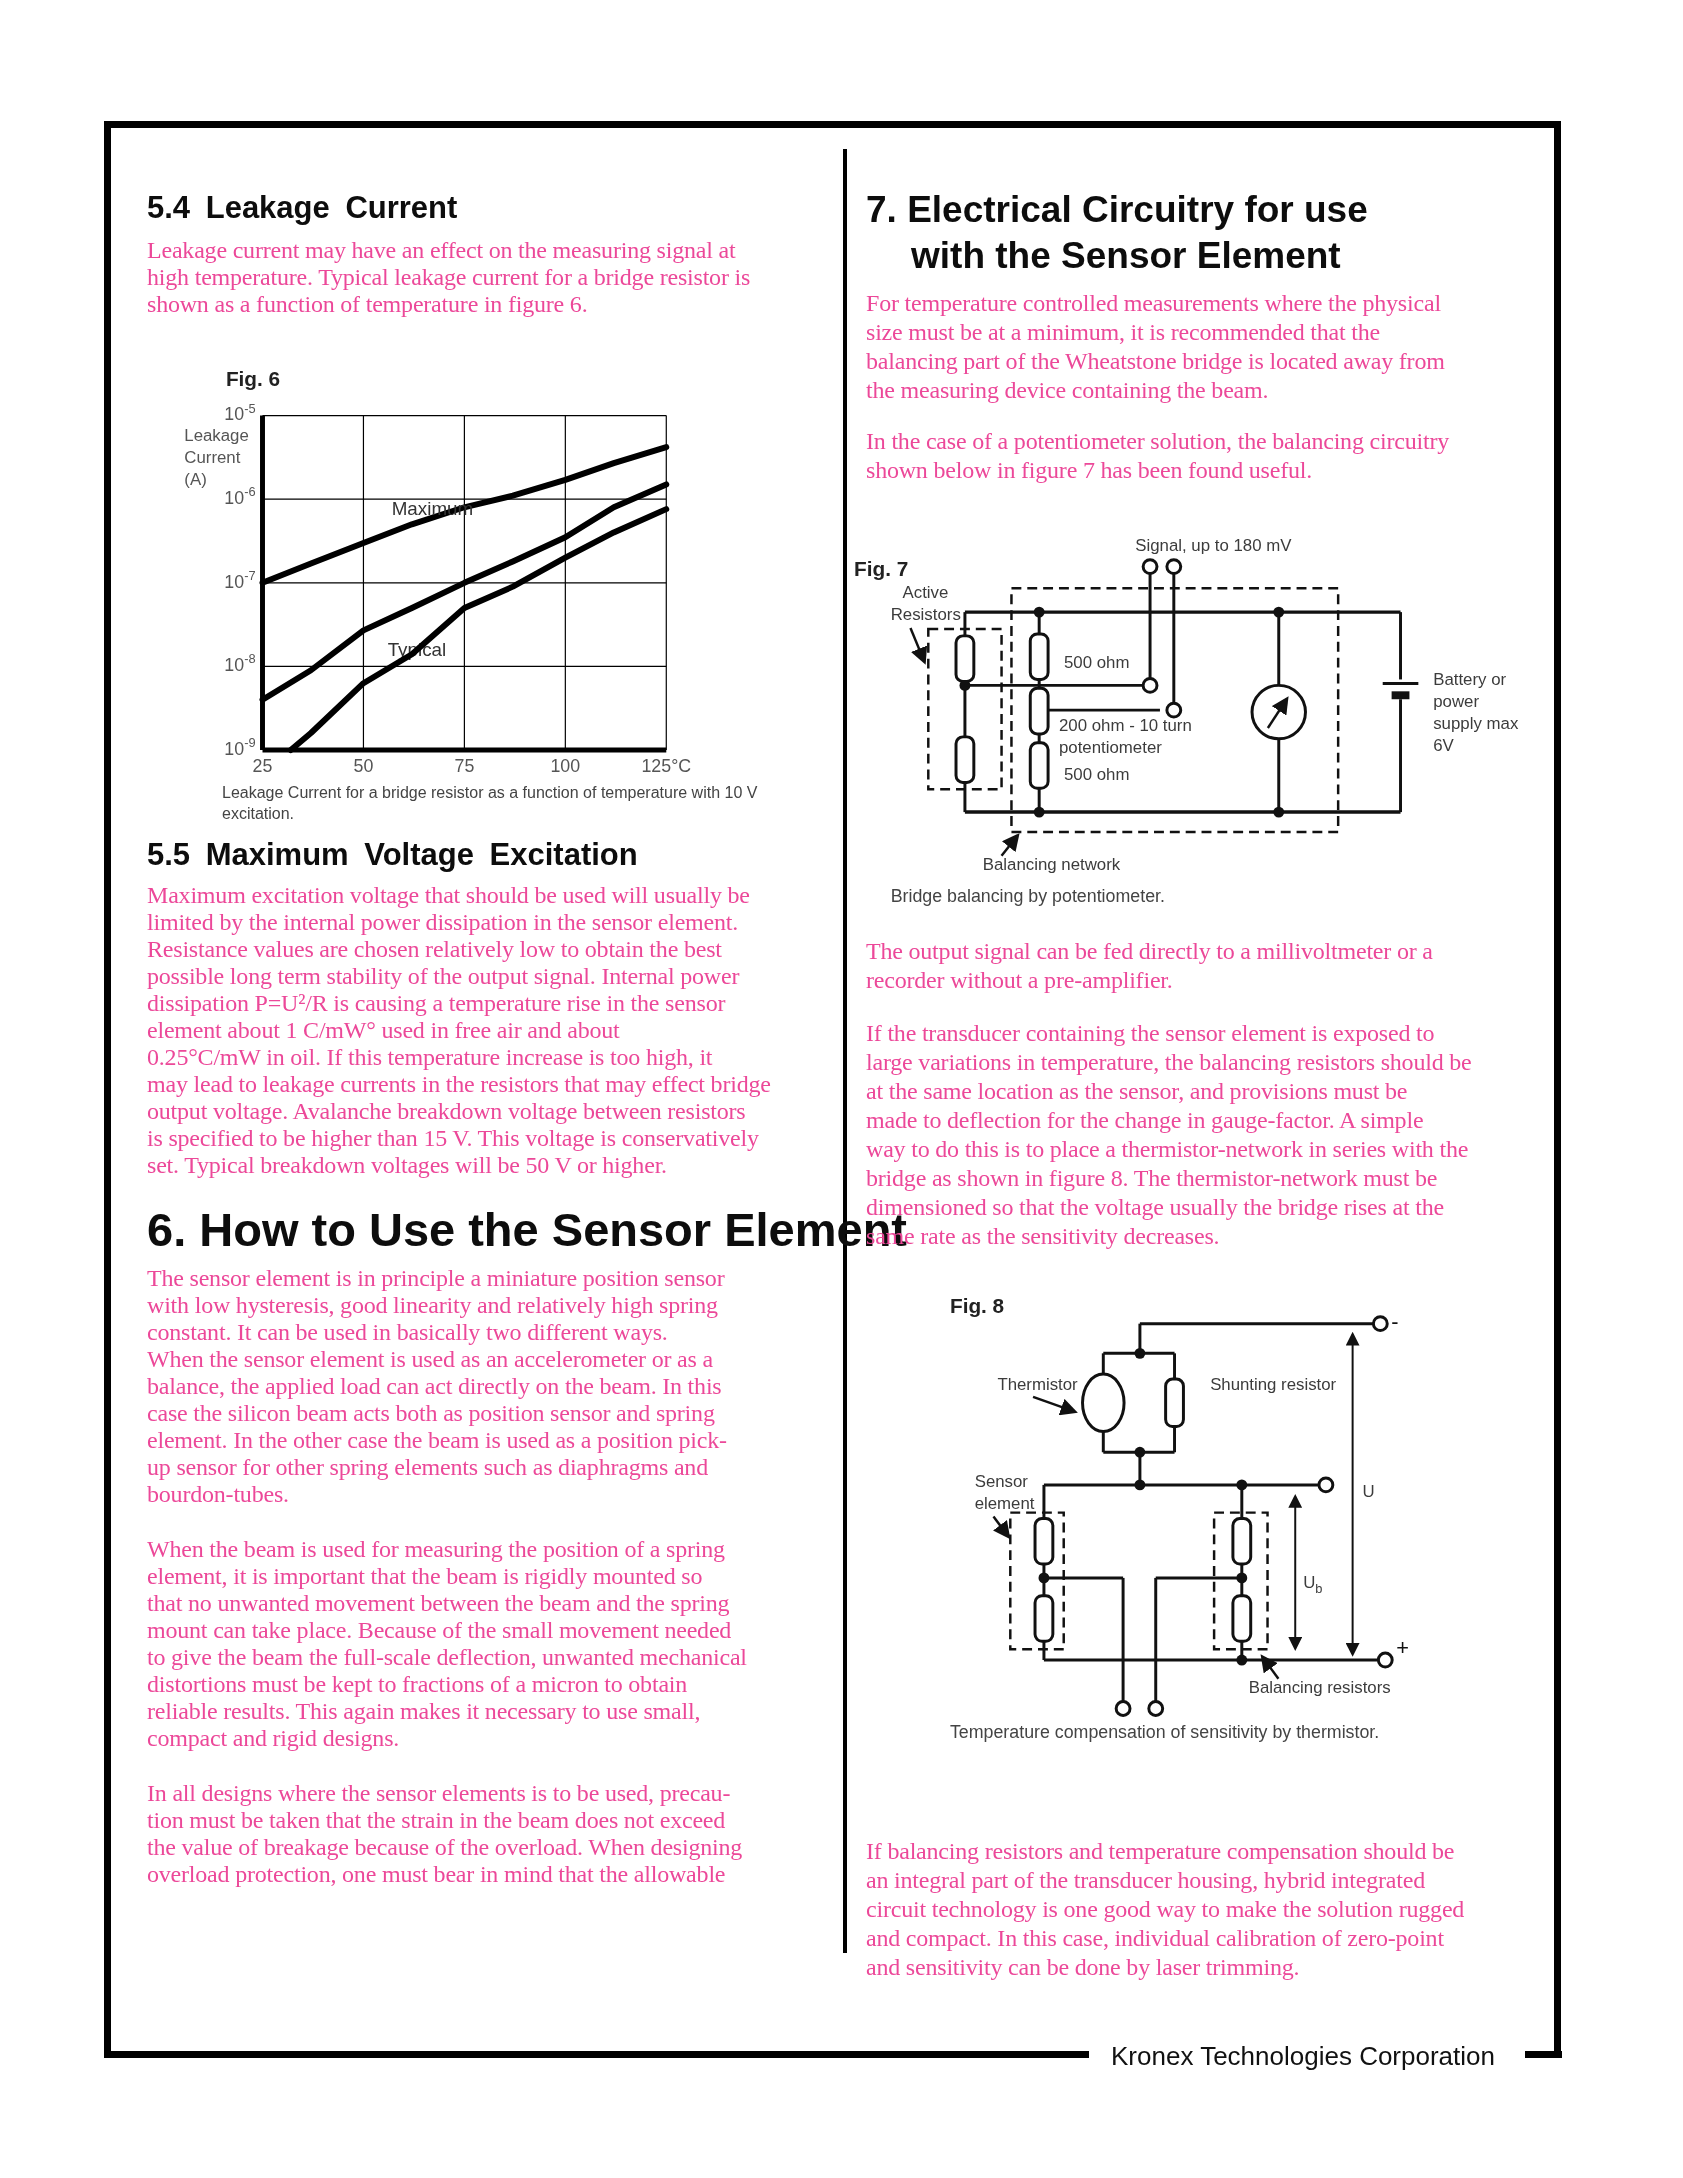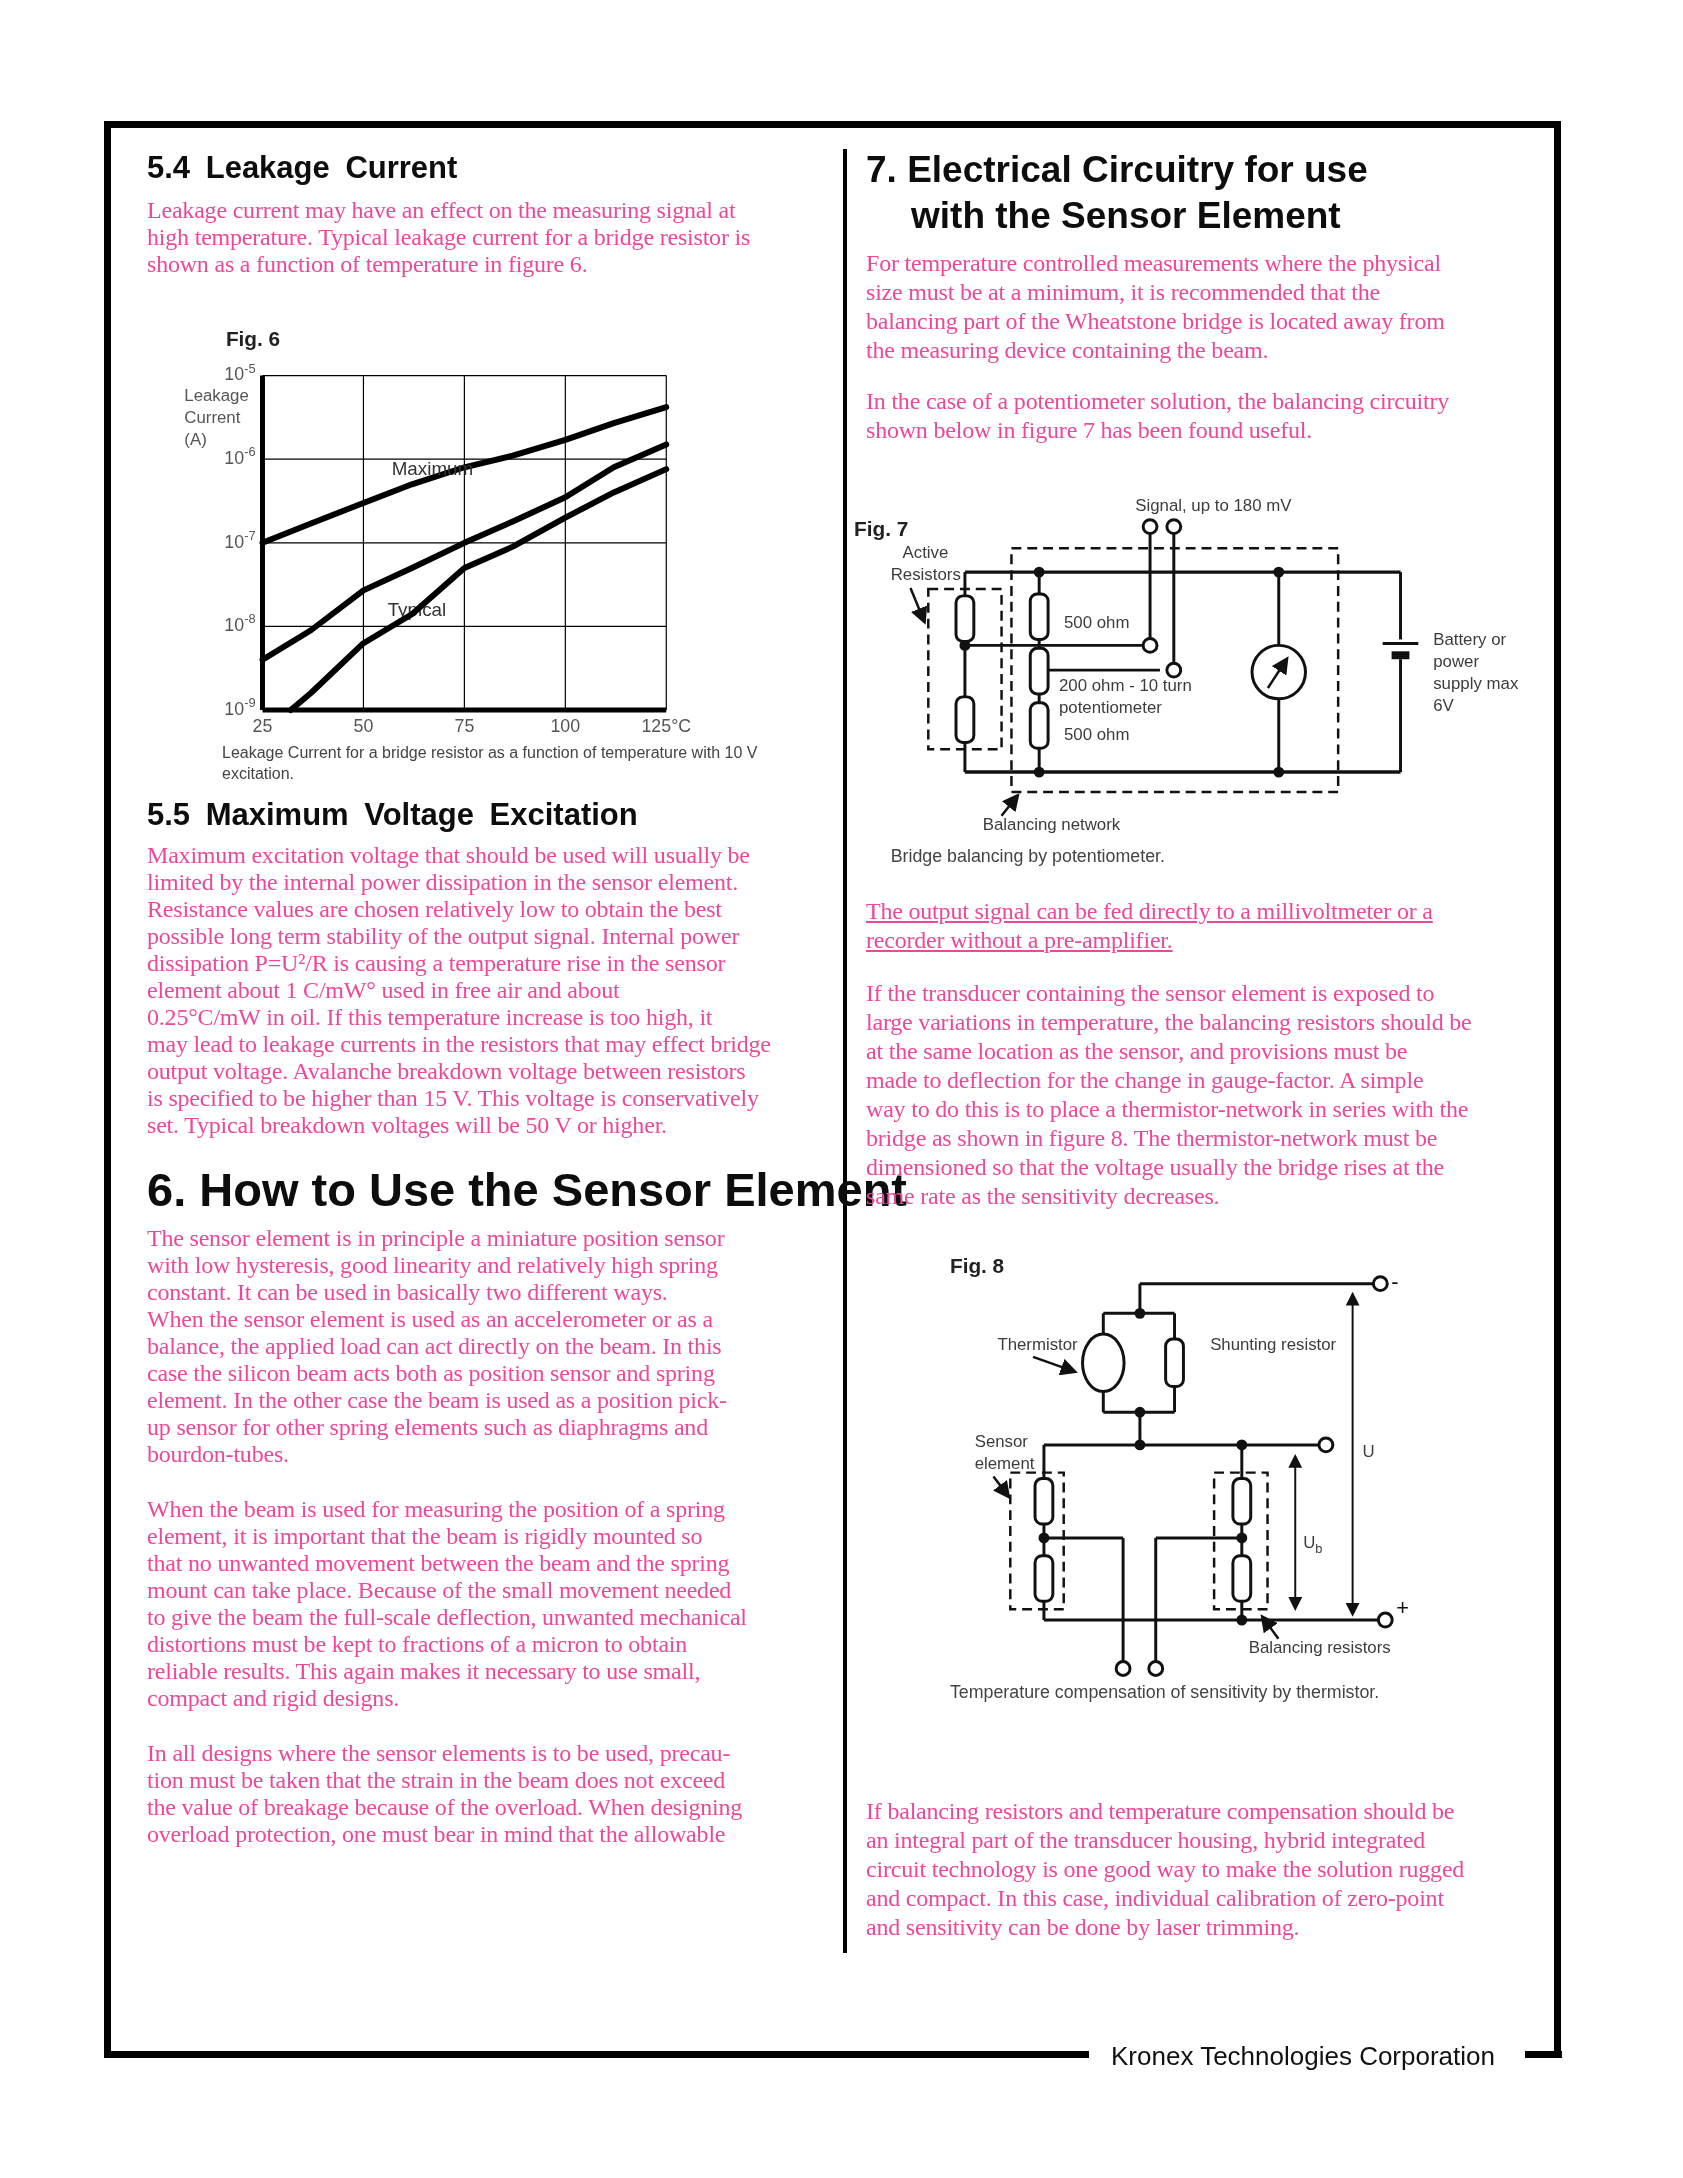--- a/index.html
+++ b/index.html
@@ -1,19 +1,19 @@
 <!DOCTYPE html>
 <html><head>
 <meta charset="utf-8">
 <style>
   html,body{margin:0;padding:0;background:#fff;}
   .page{position:relative;width:1683px;height:2178px;background:#fff;overflow:hidden;
         font-family:"Liberation Serif",serif;color:#000;}
   .frame{position:absolute;background:#000;}
-  .col{position:absolute;}
+  .col{position:absolute;margin-top:40px;}
   .heading{font-family:"Liberation Sans",sans-serif;font-weight:bold;color:#0d0d0d;white-space:nowrap;}
   .h-small{font-size:31px;line-height:42px;word-spacing:7px;}
   .h-big{font-size:47px;line-height:46px;}
   .h-seven{font-size:37px;line-height:46px;}
   .h-seven .l2{padding-left:45px;}
   .para{font-size:24px;letter-spacing:-0.2px;color:#ec4899;}
   .leftcol .tline{line-height:27px;}
   .rightcol .tline{line-height:29px;}
   .tline{white-space:nowrap;}
   .figcap{font-family:"Liberation Sans",sans-serif;font-size:16px;color:#444;line-height:21px;}
@@ -211,21 +211,21 @@
       <text x="215" y="258">500 ohm</text>
       <text x="588" y="162">Battery or</text>
       <text x="588" y="184">power</text>
       <text x="588" y="206">supply max</text>
       <text x="588" y="228">6V</text>
       <line class="arrow" x1="152" y1="334" x2="168" y2="314" marker-end="url(#ah)"></line>
       <text x="133" y="348">Balancing network</text>
       <text class="cap" x="40" y="381">Bridge balancing by potentiometer.</text>
     </svg>
 
-    <div class="para" style="margin-top:16px;text-decoration:underline;">
+    <div class="para" style="margin-top:16px;">
         <div class="tline">The output signal can be fed directly to a millivoltmeter or a</div>
         <div class="tline">recorder without a pre-amplifier.</div>
       </div>
     <div class="para" style="margin-top:24px;">
         <div class="tline">If the transducer containing the sensor element is exposed to</div>
         <div class="tline">large variations in temperature, the balancing resistors should be</div>
         <div class="tline">at the same location as the sensor, and provisions must be</div>
         <div class="tline">made to deflection for the change in gauge-factor. A simple</div>
         <div class="tline">way to do this is to place a thermistor-network in series with the</div>
         <div class="tline">bridge as shown in figure 8. The thermistor-network must be</div>

